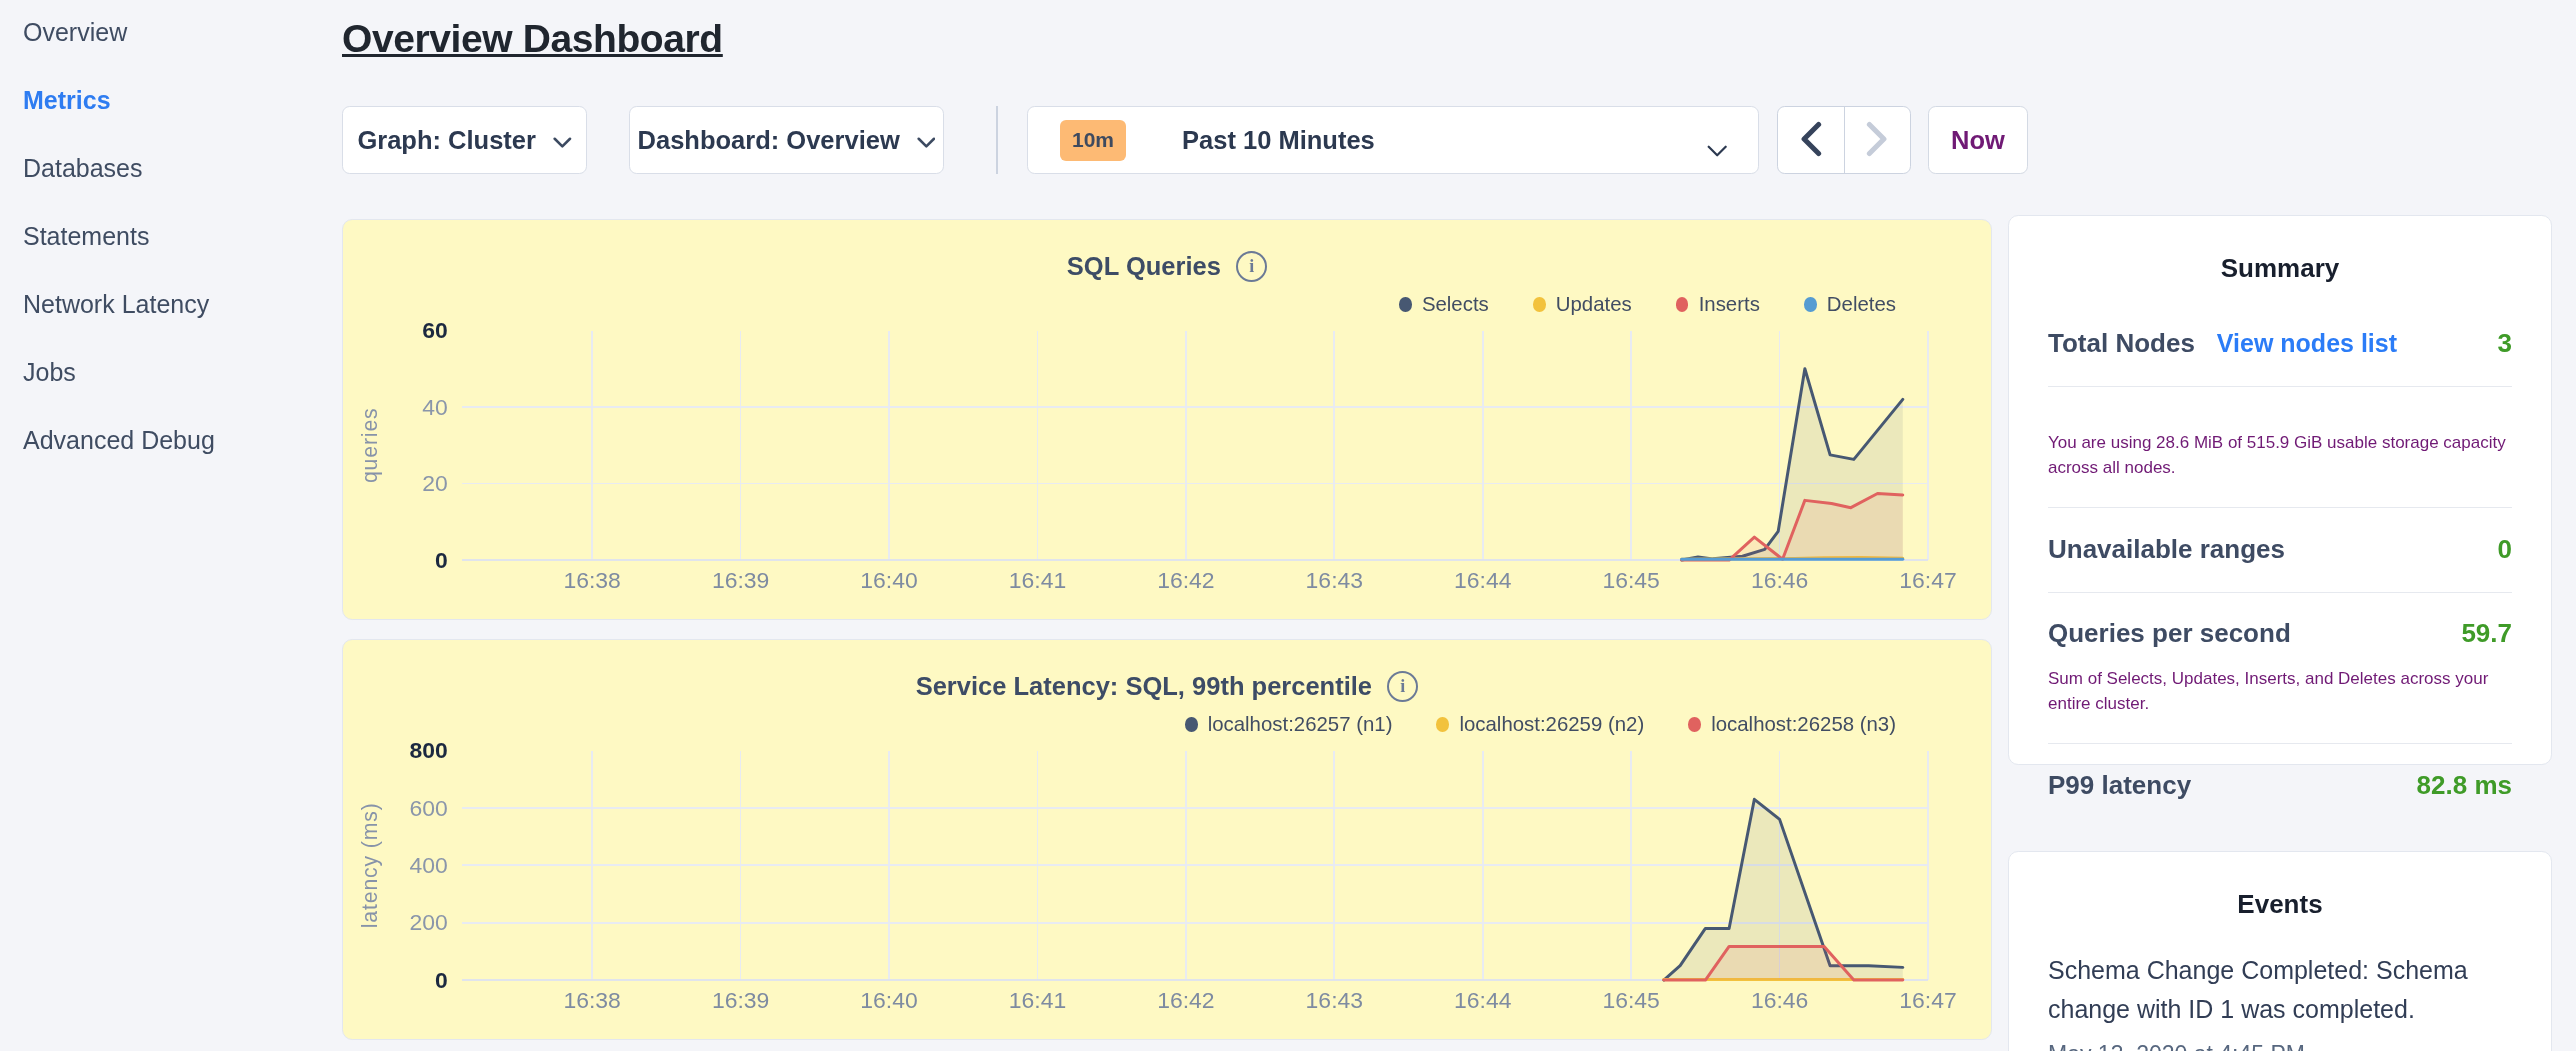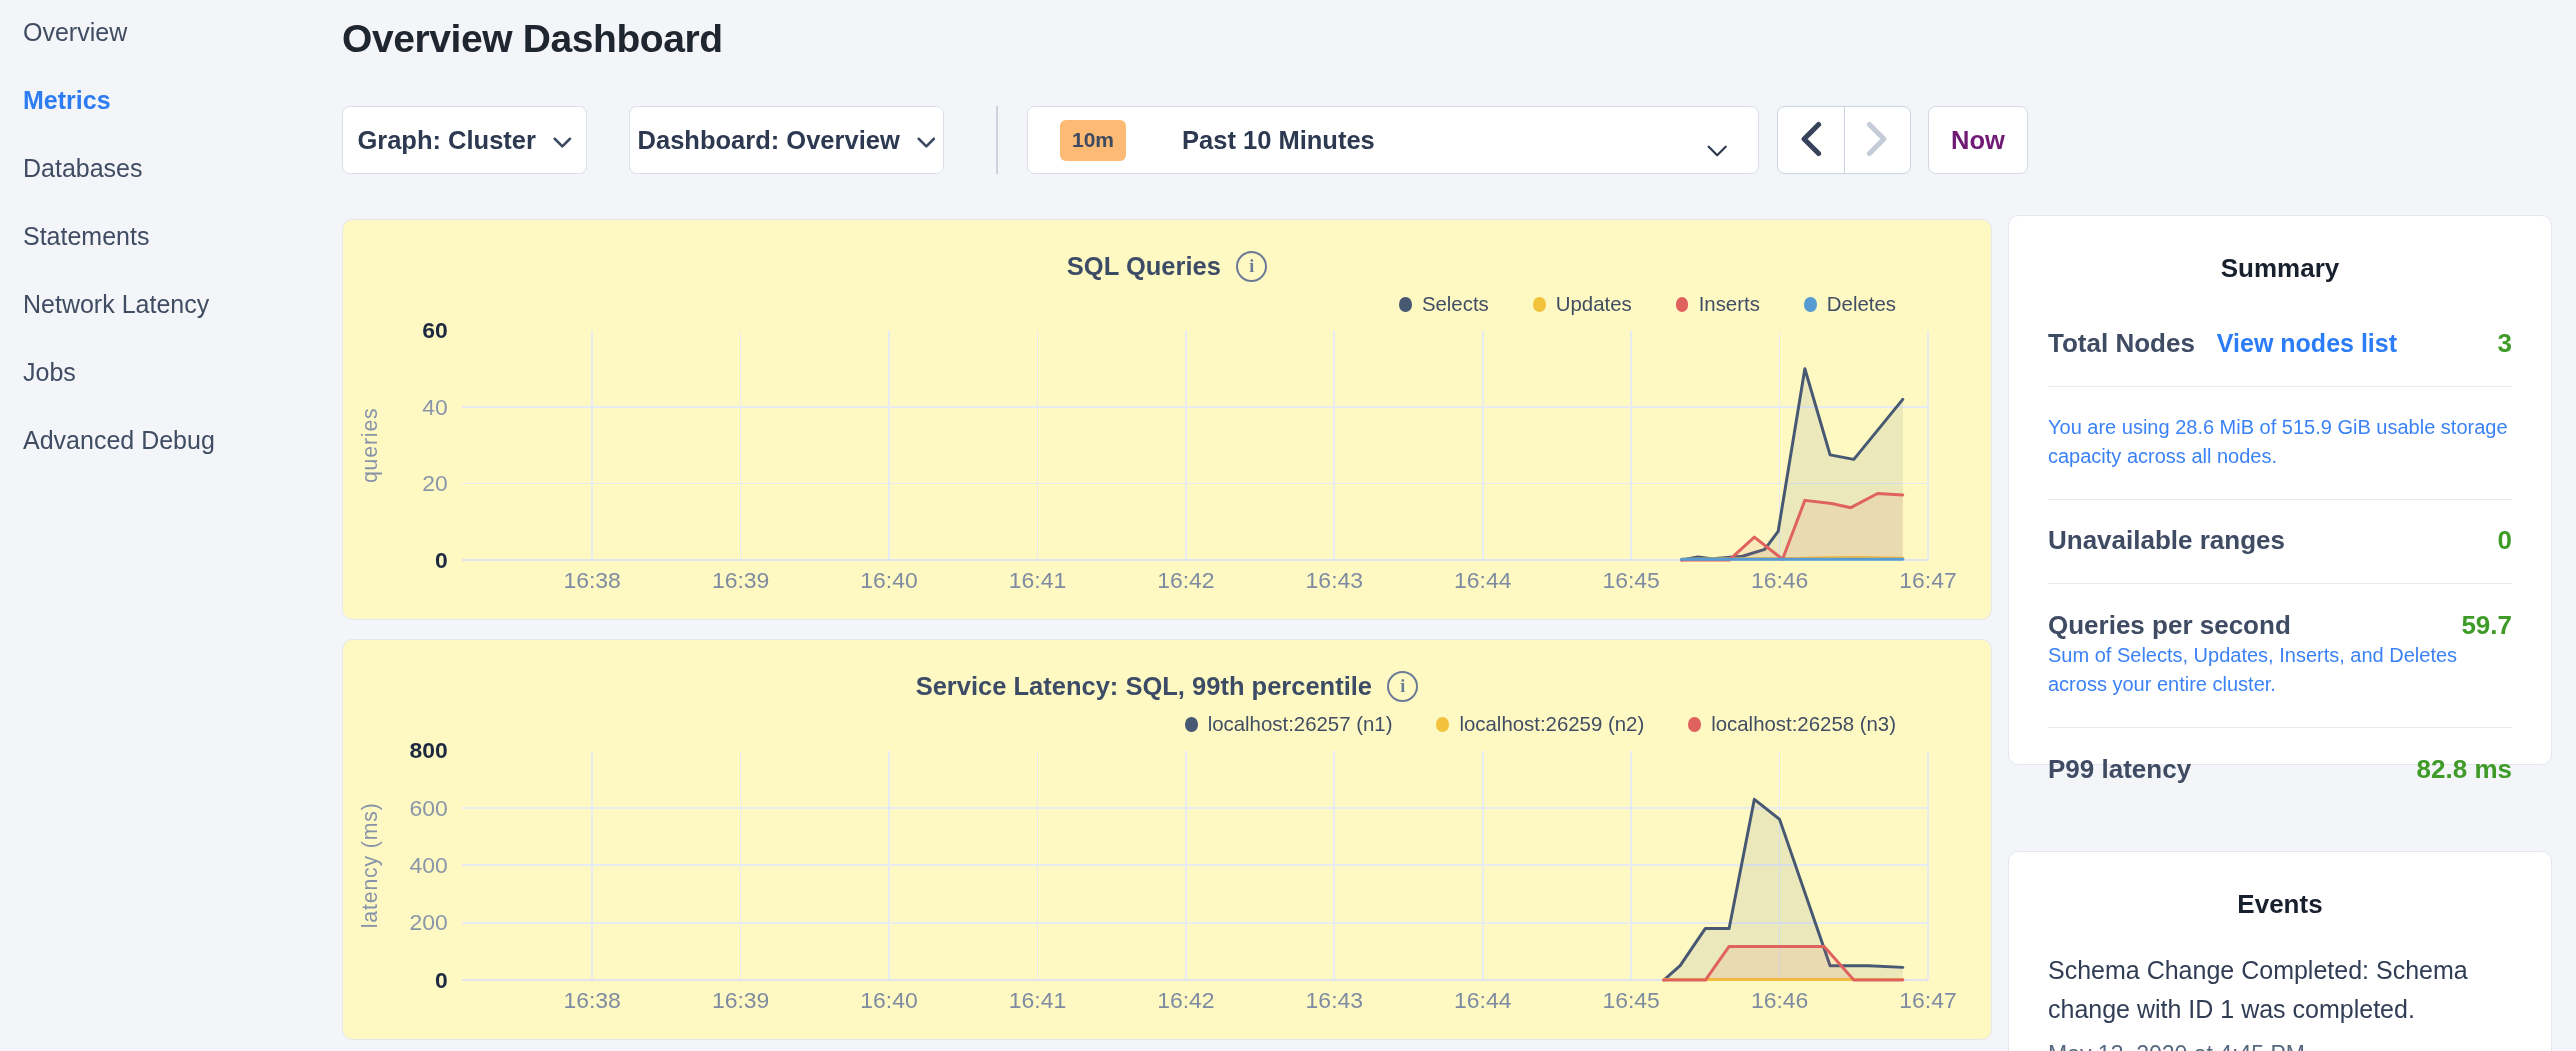--- a/index.html
+++ b/index.html
@@ -10,21 +10,21 @@
     font-family:"Liberation Sans", sans-serif;
     color:#3f4c62;
   }
   
   .sidebar { position:absolute; left:23px; top:-1.7px; width:298px; }
   .nav-item { height:68px; display:flex; align-items:center;
               font-size:25px; color:#3f4c62; cursor:pointer; }
   .nav-item.active { color:#2e7cf1; font-weight:700; }
   
   .page-title { position:absolute; left:342px; top:17px; font-size:39px;
-                font-weight:700; color:#20262f; letter-spacing:-0.4px; }
+                font-weight:700; color:#20262f; letter-spacing:-0.4px;text-decoration:underline; }
   
   .btn { position:absolute; top:106px; height:68px; background:#fff;
          border:1.7px solid #d9dee8; border-radius:7.7px;
          display:flex; align-items:center; justify-content:center; gap:17px;
          font-size:25.5px; font-weight:700; color:#2c3950; cursor:pointer; }
   #btn-graph { left:342px; width:245px; }
   #btn-dashboard { left:629px; width:315px; }
   .toolbar-divider { position:absolute; left:996px; top:106px; width:1.7px;
                      height:68px; background:#ccd3e0; }
   #time-box { left:1027px; width:732px; justify-content:flex-start;
@@ -71,21 +71,21 @@
                  font-weight:700; color:#181f2d; }
   .summary-rows { margin-top:18.7px; }
   .summary-row { padding:25.5px 0 27px; border-bottom:1.7px solid #e6e9ef; }
   .summary-row:last-child { border-bottom:none; }
   .row-head { display:flex; align-items:baseline; }
   .row-label { font-size:26px; font-weight:700; color:#3e4b63; }
   .row-link { font-size:25px; font-weight:700; color:#2b7cf7; margin-left:22px;
               cursor:pointer; text-decoration:none; }
   .row-value { margin-left:auto; font-size:26px; font-weight:700;
                color:#3f9b28; }
-  .row-desc { font-size:20px; color:#3b82f6;
+  .row-desc { margin-top:17px; font-size:17px; color:#701a75;
               line-height:1.48; }
   .event-text { margin-top:31px; font-size:25px; color:#313d55;
                 line-height:1.55; }
   .event-time { margin-top:12px; font-size:23px; color:#57677f; }
 </style>
 </head>
 <body>
 
 <nav class="sidebar">
   <div class="nav-item">Overview</div>

